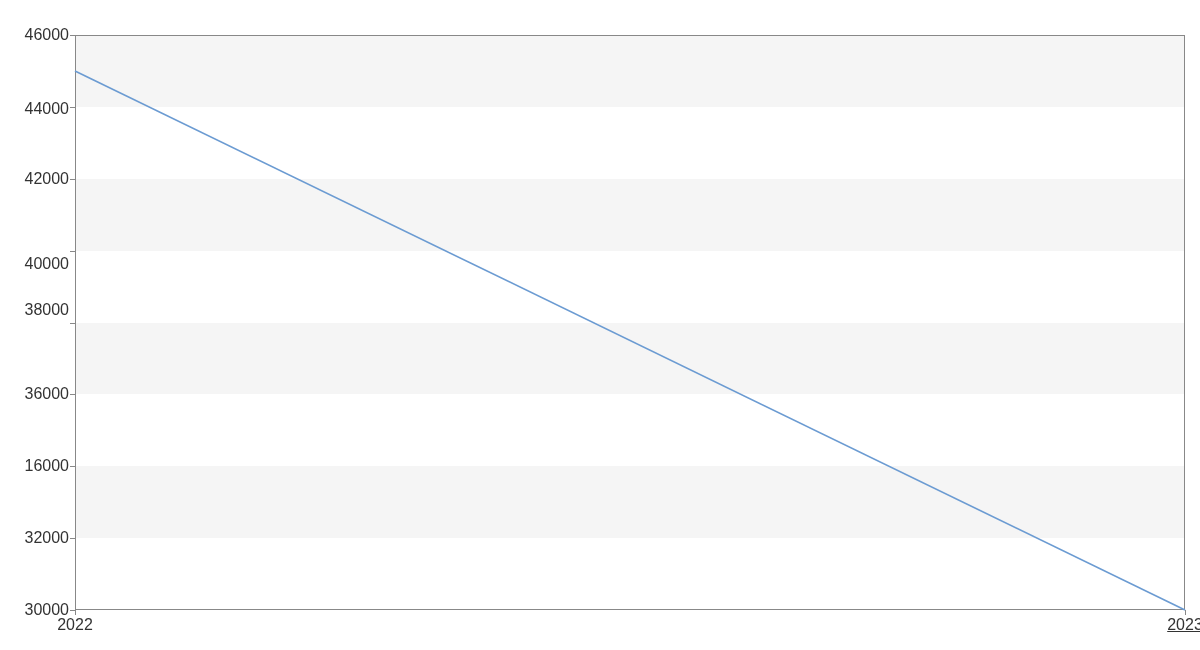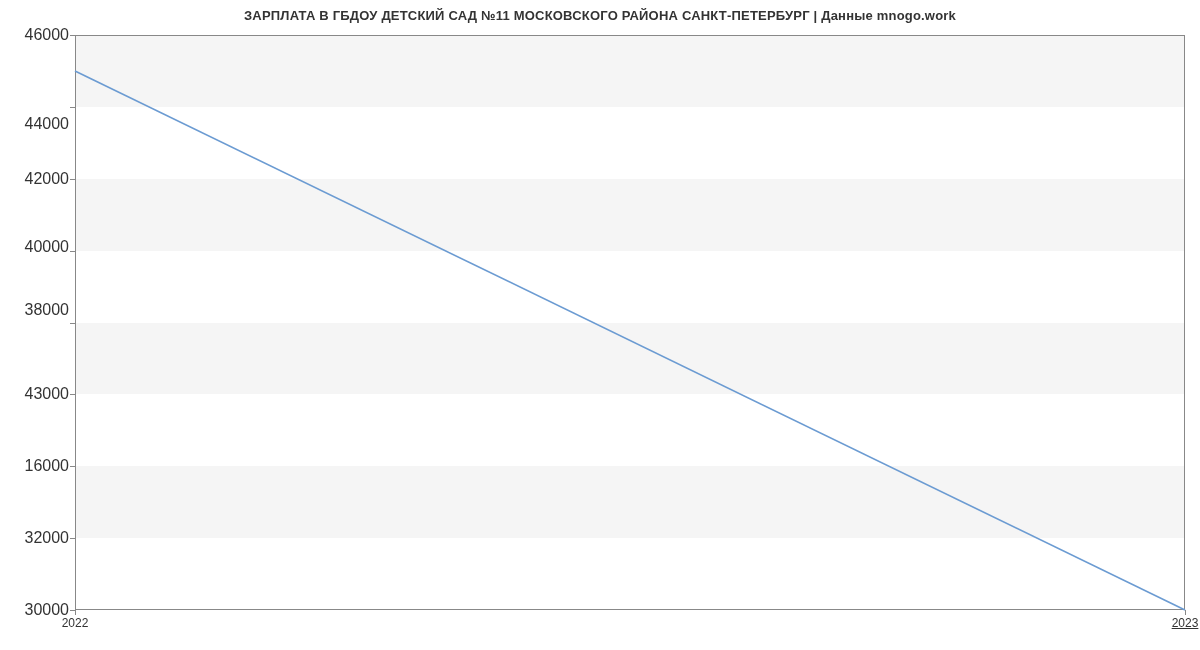--- a/index.html
+++ b/index.html
@@ -65,21 +65,21 @@
     left: -5px;
     width: 5px;
     height: 1px;
     background: #888;
   }
   .xt {
     position: absolute;
     top: 100%;
     transform: translateX(-50%);
     padding-top: 6px;
-    font-size: 12px;
+    font-size: 16px;
     color: #333;
   }
   .xtick-mark {
     position: absolute;
     bottom: -5px;
     width: 1px;
     height: 5px;
     background: #888;
   }
   svg.line {
@@ -88,50 +88,49 @@
     top: 0;
     width: 100%;
     height: 100%;
     overflow: visible;
   }
 </style>
 </head>
 <body>
 
 <div class="chart-wrap">
-  <div class="title">ЗАРПЛАТА В ГБДОУ ДЕТСКИЙ САД №11 МОСКОВСКОГО РАЙОНА САНКТ-ПЕТЕРБУРГ | Данные mnogo.work</div>
 
   <div class="plot" id="plot">
     <div id="bands">
         <div class="band" style="top: 0px; height: 71.875px;"></div>
         <div class="band" style="top: 143.75px; height: 71.875px;"></div>
         <div class="band" style="top: 287.5px; height: 71.875px;"></div>
         <div class="band" style="top: 431.25px; height: 71.875px;"></div>
       </div>
     <div class="plot-border"></div>
     <svg class="line" id="svg-line" viewBox="0 0 1110 575" preserveAspectRatio="none">
         <polyline points="0,35.9375 1110,575" fill="none" stroke="#6b9bd2" stroke-width="1.6"></polyline>
       </svg>
     <div id="yticks">
         <div class="ytick-mark" style="top: 575px;"></div>
         <div class="yt" style="top: 575px; text-align: center;">30000</div>
         <div class="ytick-mark" style="top: 503.125px;"></div>
         <div class="yt" style="top: 503.125px;">32000</div>
         <div class="ytick-mark" style="top: 431.25px;"></div>
         <div class="yt" style="top: 431.25px;">16000</div>
         <div class="ytick-mark" style="top: 359.375px;"></div>
-        <div class="yt" style="top: 359.375px;">43000</div>
+        <div class="yt" style="top: 359.375px;">36000</div>
         <div class="ytick-mark" style="top: 287.5px;"></div>
         <div class="yt" style="top: 275px;">38000</div>
         <div class="ytick-mark" style="top: 215.625px;"></div>
-        <div class="yt" style="top: 212px;">40000</div>
+        <div class="yt" style="top: 229px;">40000</div>
         <div class="ytick-mark" style="top: 143.75px;"></div>
         <div class="yt" style="top: 143.75px;">42000</div>
         <div class="ytick-mark" style="top: 71.875px;"></div>
-        <div class="yt" style="top: 89px;">44000</div>
+        <div class="yt" style="top: 74px;">44000</div>
         <div class="ytick-mark" style="top: 0px;"></div>
         <div class="yt" style="top: 0px;">46000</div>
       </div>
     <div id="xticks">
         <div class="xtick-mark" style="left: 0px;"></div>
         <div class="xt" style="left: 0px;">2022</div>
         <div class="xtick-mark" style="left: 1110px;"></div>
         <div class="xt" style="left: 1110px; text-decoration: underline;">2023</div>
       </div>
   </div>

